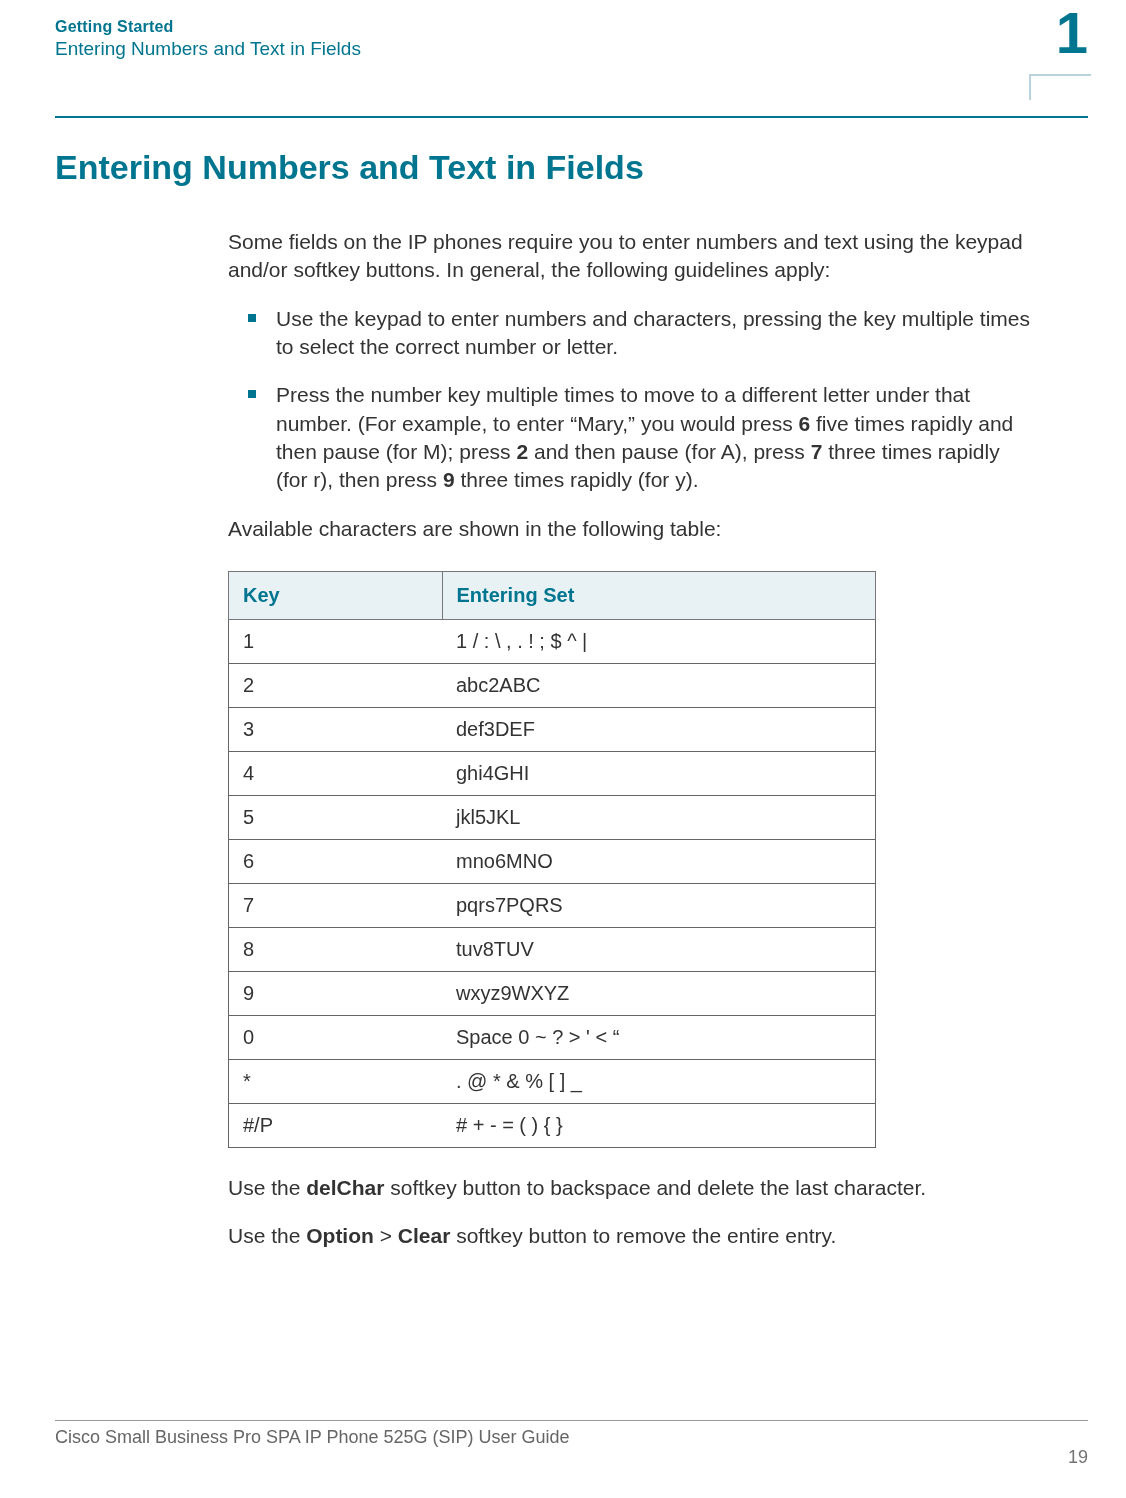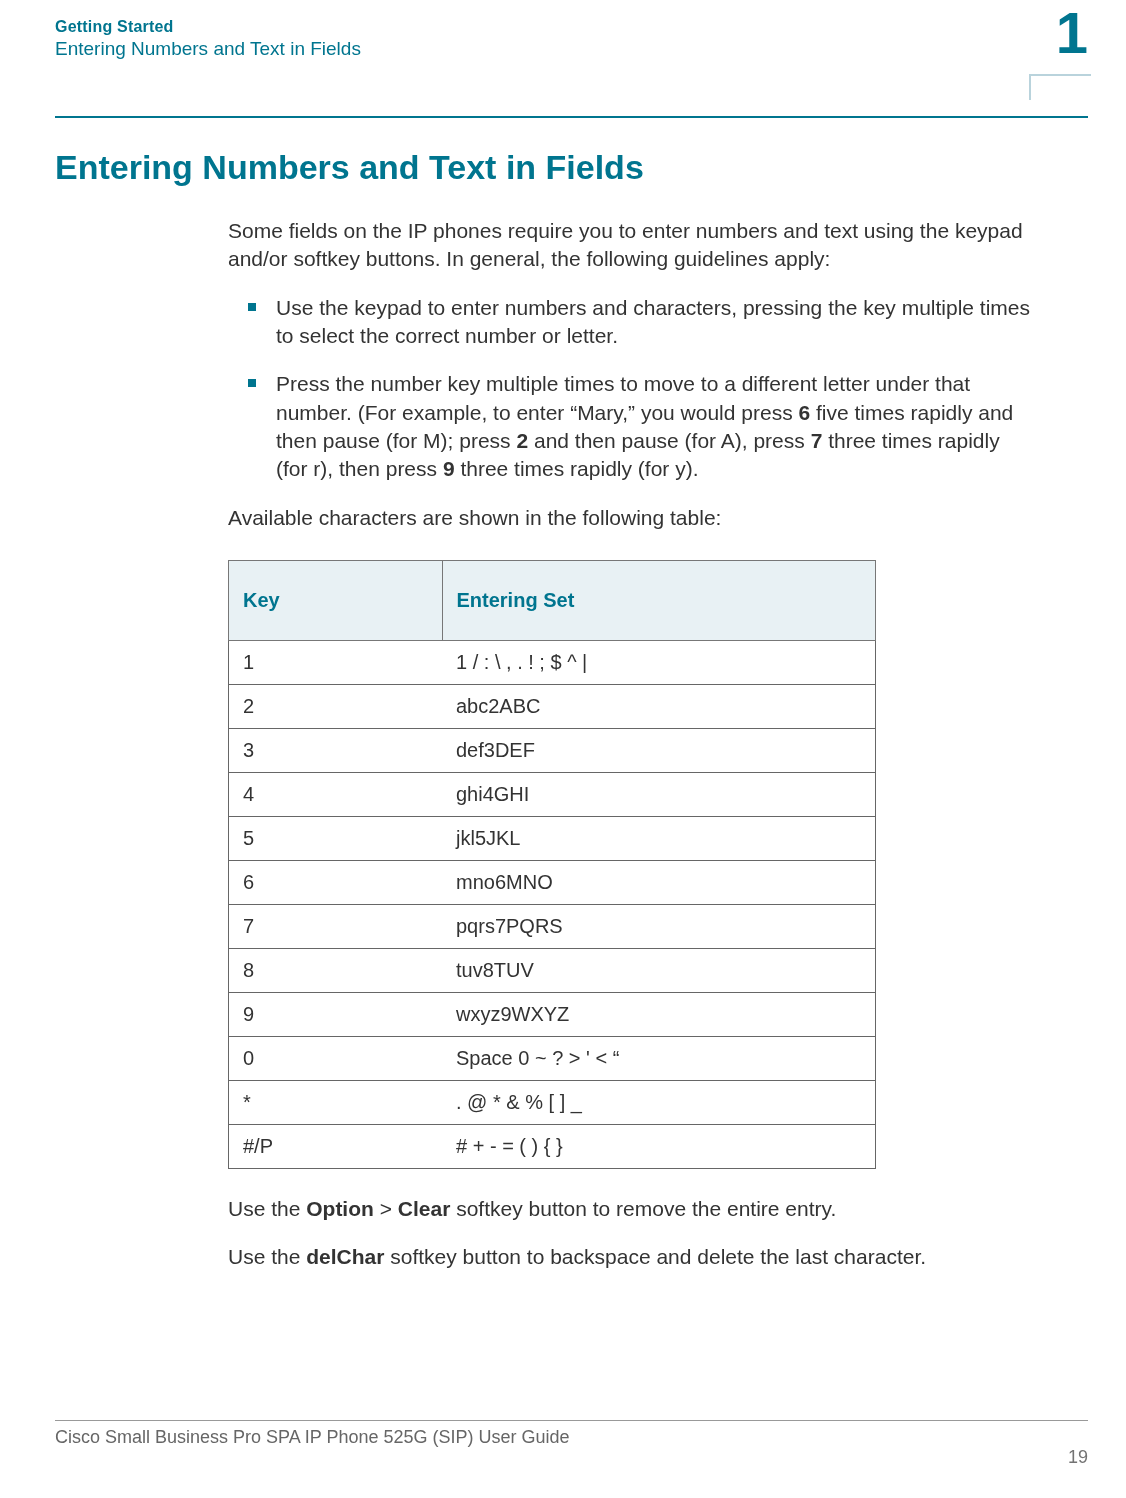--- a/index.html
+++ b/index.html
@@ -65,21 +65,21 @@
   .h1 {
     position: absolute;
     top: 148px;
     left: 55px;
     color: #00758f;
     font-size: 34px;
     font-weight: bold;
   }
   .body {
     position: absolute;
-    top: 217px;
+    top: 228px;
     left: 228px;
     width: 808px;
     font-size: 21px;
     line-height: 1.35;
     color: #333;
   }
   .body p { margin: 0 0 20px 0; }
   ul.square {
     list-style: none;
     padding: 0;
@@ -105,21 +105,21 @@
     width: 648px;
     margin-top: 28px;
     margin-bottom: 26px;
     font-size: 20px;
   }
   table.char-table th {
     background: #e8f1f4;
     color: #00758f;
     font-weight: bold;
     text-align: left;
-    padding: 26px 14px;
+    padding: 10px 14px;
     border: 1px solid #777;
   }
   table.char-table td {
     padding: 8px 14px;
     border-bottom: 1px solid #666;
     color: #333;
   }
   table.char-table td.keycol {
     width: 185px;
     border-left: 1px solid #666;
@@ -222,24 +222,24 @@
             <td class="valcol">. @ * &amp; % [ ] _</td>
           </tr>
           <tr>
             <td class="keycol">#/P</td>
             <td class="valcol"># + - = ( ) { }</td>
           </tr>
         </tbody>
     </table>
 
     <p>
-      <span>Use the </span><span class="bold">Option</span><span> &gt; </span><span class="bold">Clear</span><span> softkey button to remove the entire entry.</span>
+      <span>Use the </span><span class="bold">delChar</span><span> softkey button to backspace and delete the last character.</span>
     </p>
     <p>
-      <span>Use the </span><span class="bold">delChar</span><span> softkey button to backspace and delete the last character.</span>
+      <span>Use the </span><span class="bold">Option</span><span> &gt; </span><span class="bold">Clear</span><span> softkey button to remove the entire entry.</span>
     </p>
   </div>
 
   <div class="footer">
     <span>Cisco Small Business Pro SPA IP Phone 525G (SIP) User Guide</span>
     <span class="pnum">19</span>
   </div>
 </div>
 
 </body></html>

